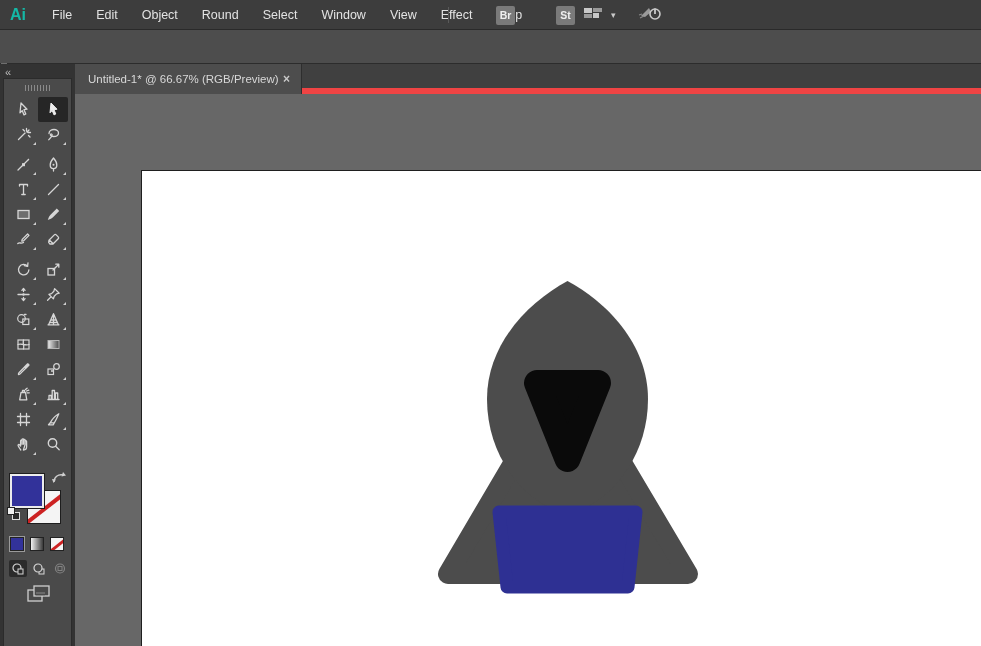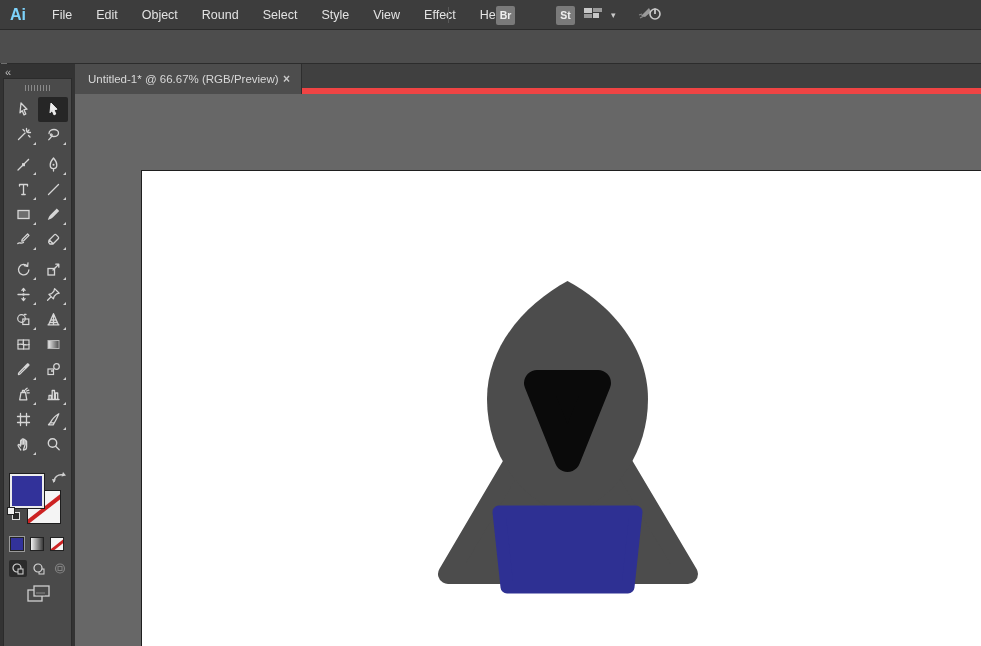--- a/index.html
+++ b/index.html
@@ -4,21 +4,21 @@
 <style>
   * { margin:0; padding:0; box-sizing:border-box; }
   html,body { width:981px; height:646px; overflow:hidden;
     font-family:"Liberation Sans", sans-serif; background:#333; }
   .abs { position:absolute; }
   #app { position:relative; width:981px; height:646px; background:#3d3d3d; }
 
   
   #menubar { left:0; top:0; width:981px; height:30px; background:#3d3d3d;
     border-bottom:1px solid #2a2a2a; display:flex; align-items:center; }
-  #ai-logo { font-weight:bold; font-size:16px; color:#7dd3fc; padding:0 14px 0 10px; }
+  #ai-logo { font-weight:bold; font-size:16px; color:#14b8a6; padding:0 14px 0 10px; }
   .menu-item { color:#e3e3e3; font-size:12.5px; padding:0 12px; height:30px;
     line-height:30px; cursor:default; }
   #menubar-right { position:absolute; left:448px; top:0; height:30px;
     display:flex; align-items:center; gap:8px; }
   .mb-sep { width:1px; height:16px; background:#5a5a5a; margin-right:6px; }
   .sq-btn { width:19px; height:19px; background:#7a7a7a; color:#efefef;
     font-size:10.5px; font-weight:bold; border-radius:2px; display:flex;
     align-items:center; justify-content:center;margin-left:33px; }
   .chev { color:#c9c9c9; font-size:9px; }
 
@@ -140,21 +140,21 @@
 <div id="app">
 
   <div id="menubar" class="abs">
     <span id="ai-logo">Ai</span>
     <div id="menu-items" style="display: flex;">
         <div class="menu-item">File</div>
         <div class="menu-item">Edit</div>
         <div class="menu-item">Object</div>
         <div class="menu-item">Round</div>
         <div class="menu-item">Select</div>
-        <div class="menu-item">Style</div>
+        <div class="menu-item">Window</div>
         <div class="menu-item">View</div>
         <div class="menu-item">Effect</div>
         <div class="menu-item">Help</div>
       </div>
     <div id="menubar-right">
       <div class="mb-sep"></div>
       <div class="sq-btn">Br</div>
       <div class="sq-btn">St</div>
       <span>
         <svg width="20" height="16" viewBox="0 0 20 16">

